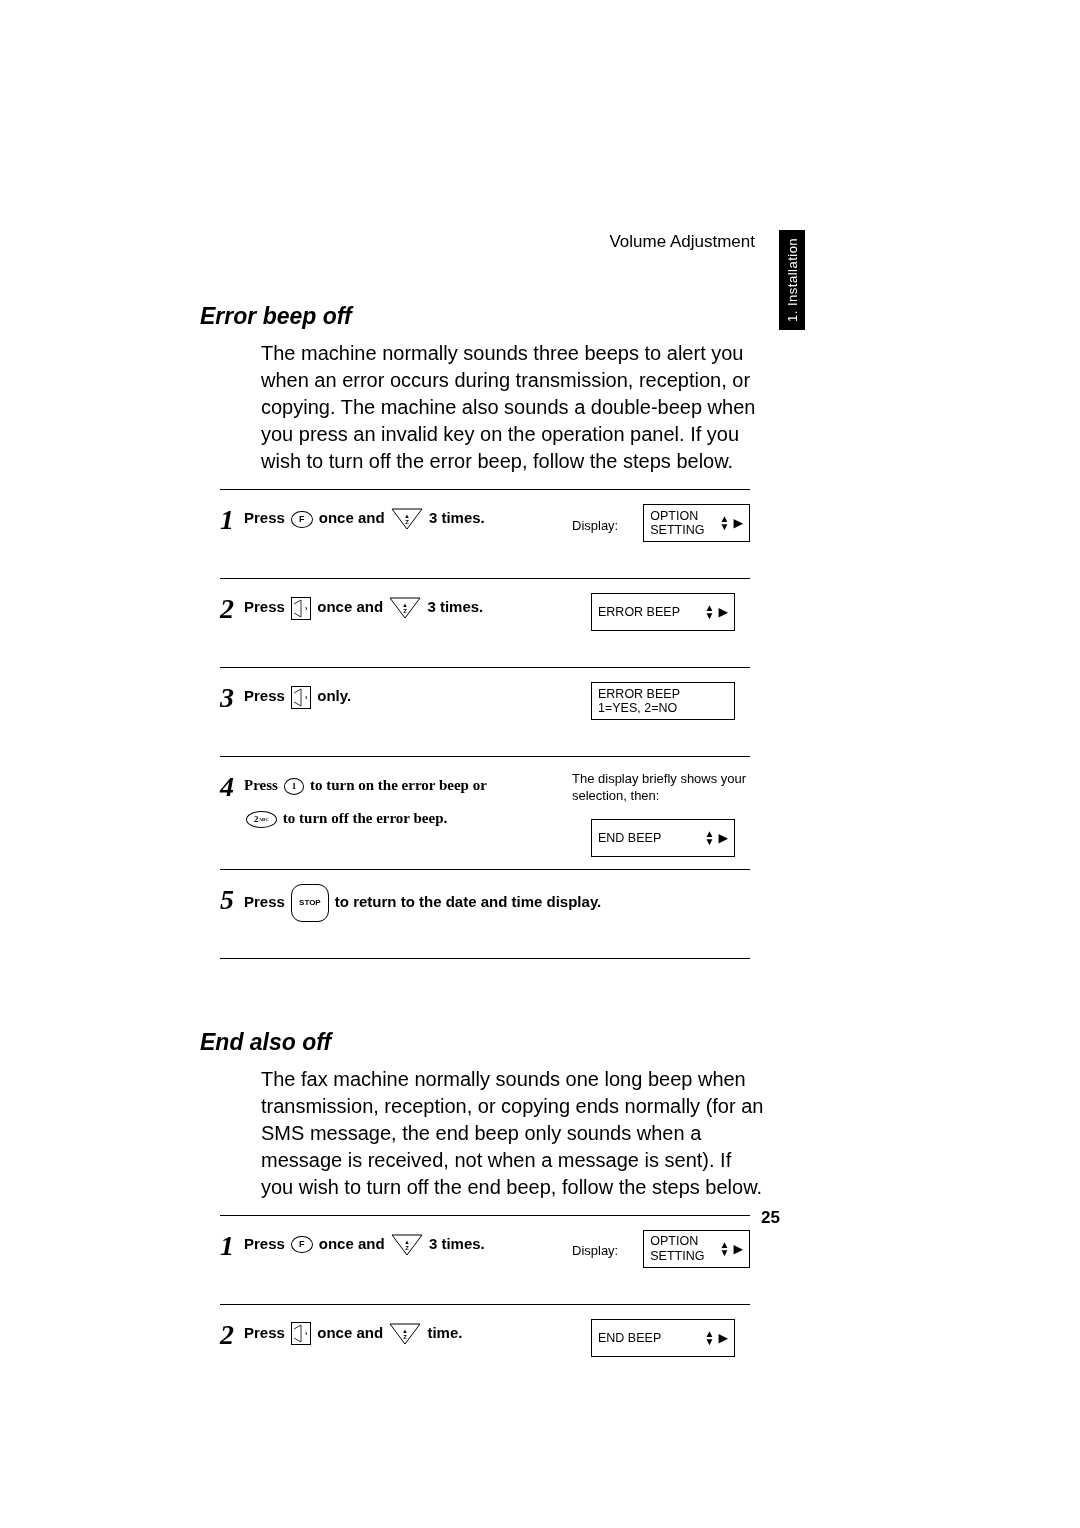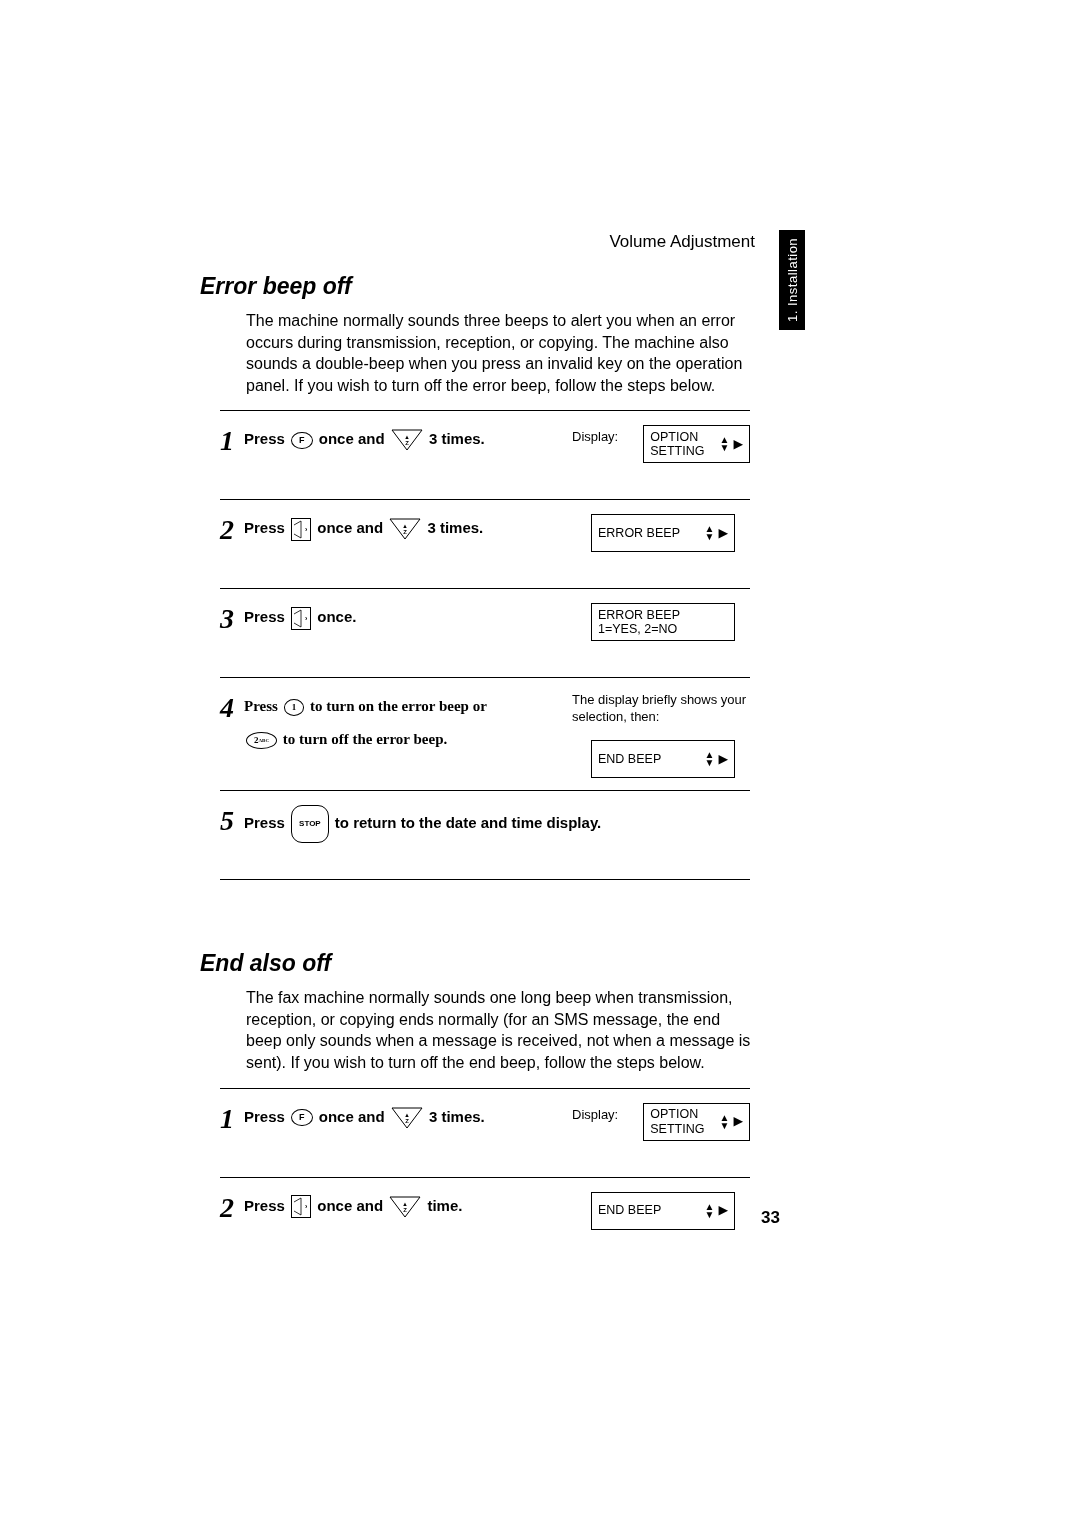--- a/index.html
+++ b/index.html
@@ -38,26 +38,26 @@
     justify-content: center;
     letter-spacing: 0.5px;
   }
   h2.section-title {
     font-style: italic;
     font-weight: bold;
     font-size: 23px;
     margin: 70px 0 10px 0;
   }
   h2.section-title.first {
-    margin-top: 53px;
+    margin-top: 83px;
   }
   .intro {
-    font-size: 16px;
+    font-size: 20px;
     line-height: 1.35;
-    margin: 0 0 14px 46px;
+    margin: 0 0 14px 61px;
     width: 508px;
   }
   .steps {
     margin-left: 20px;
     width: 530px;
   }
   .step-row {
     border-top: 1.5px solid #000;
     display: flex;
     align-items: flex-start;
@@ -183,21 +183,21 @@
   }
   .page-num {
     position: absolute;
     right: 300px;
     bottom: 300px;
     font-weight: bold;
     font-size: 17px;
   }
   .disp-wrap {
     display: flex;
-    align-items: flex-start;
+    align-items: center;
     gap: 6px;
   }
 </style>
 </head>
 <body>
 
 <div class="page">
   <div class="breadcrumb">Volume Adjustment</div>
   <div class="side-tab">1. Installation</div>
 
@@ -273,21 +273,21 @@
     <div class="step-row">
       <div class="step-num">3</div>
       <div class="step-body">
         <span>Press</span>
         <span class="btn-nav">
           <svg width="18" height="21" viewBox="0 0 18 21">
               <polyline points="2,6 9,2 9,19 2,15" fill="none" stroke="#000" stroke-width="0.8"></polyline>
               <text x="13" y="13" font-size="7">›</text>
             </svg>
         </span>
-        <span>once.</span>
+        <span>only.</span>
       </div>
       <div class="display-col">
         <span class="screen twoline">
           <span>ERROR BEEP</span>
           <span>1=YES, 2=NO</span>
         </span>
       </div>
     </div>
 
     <div class="step-row">
@@ -395,14 +395,14 @@
                 <span>▲</span>
                 <span>▼</span>
               </span>
               <span>▶</span>
           </span>
         </span>
       </div>
     </div>
   </div>
 
-  <div class="page-num">33</div>
+  <div class="page-num">25</div>
 </div>
 
 </body></html>

